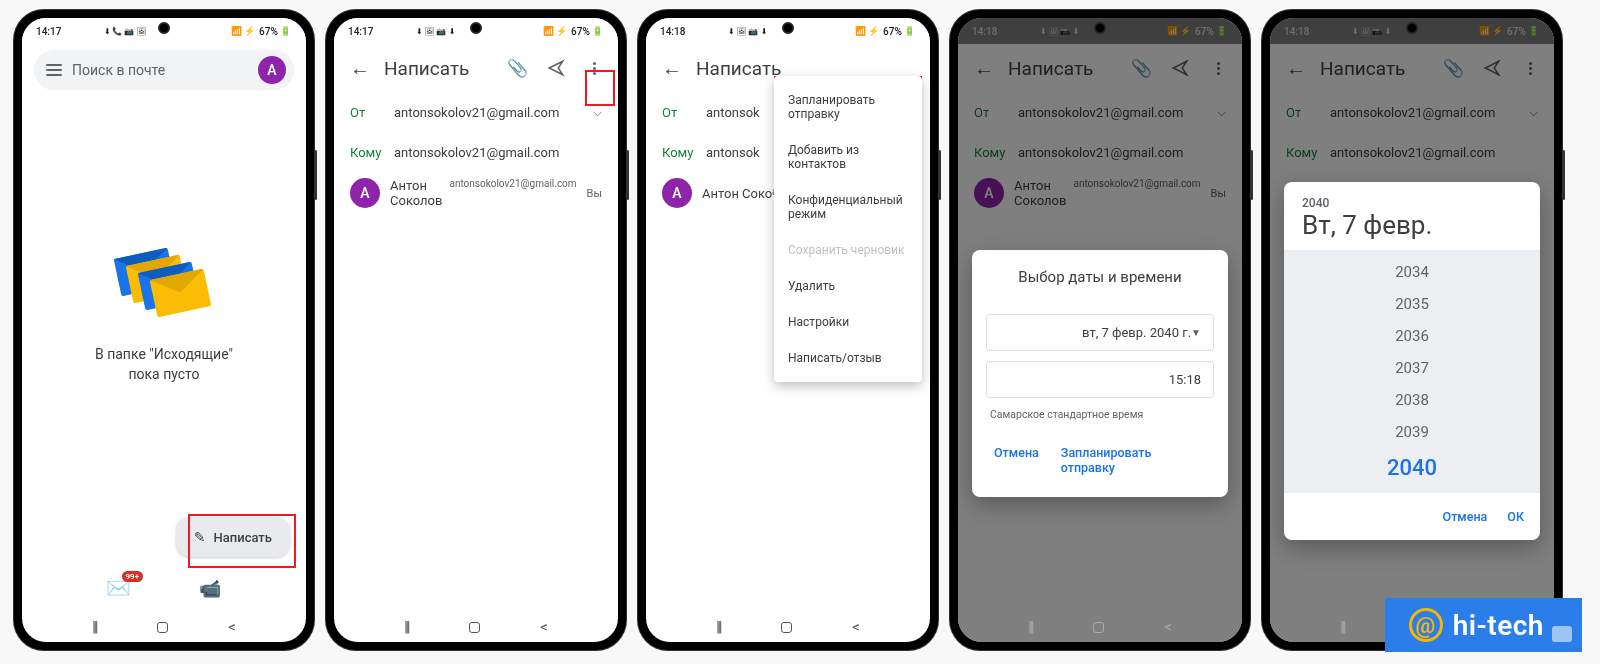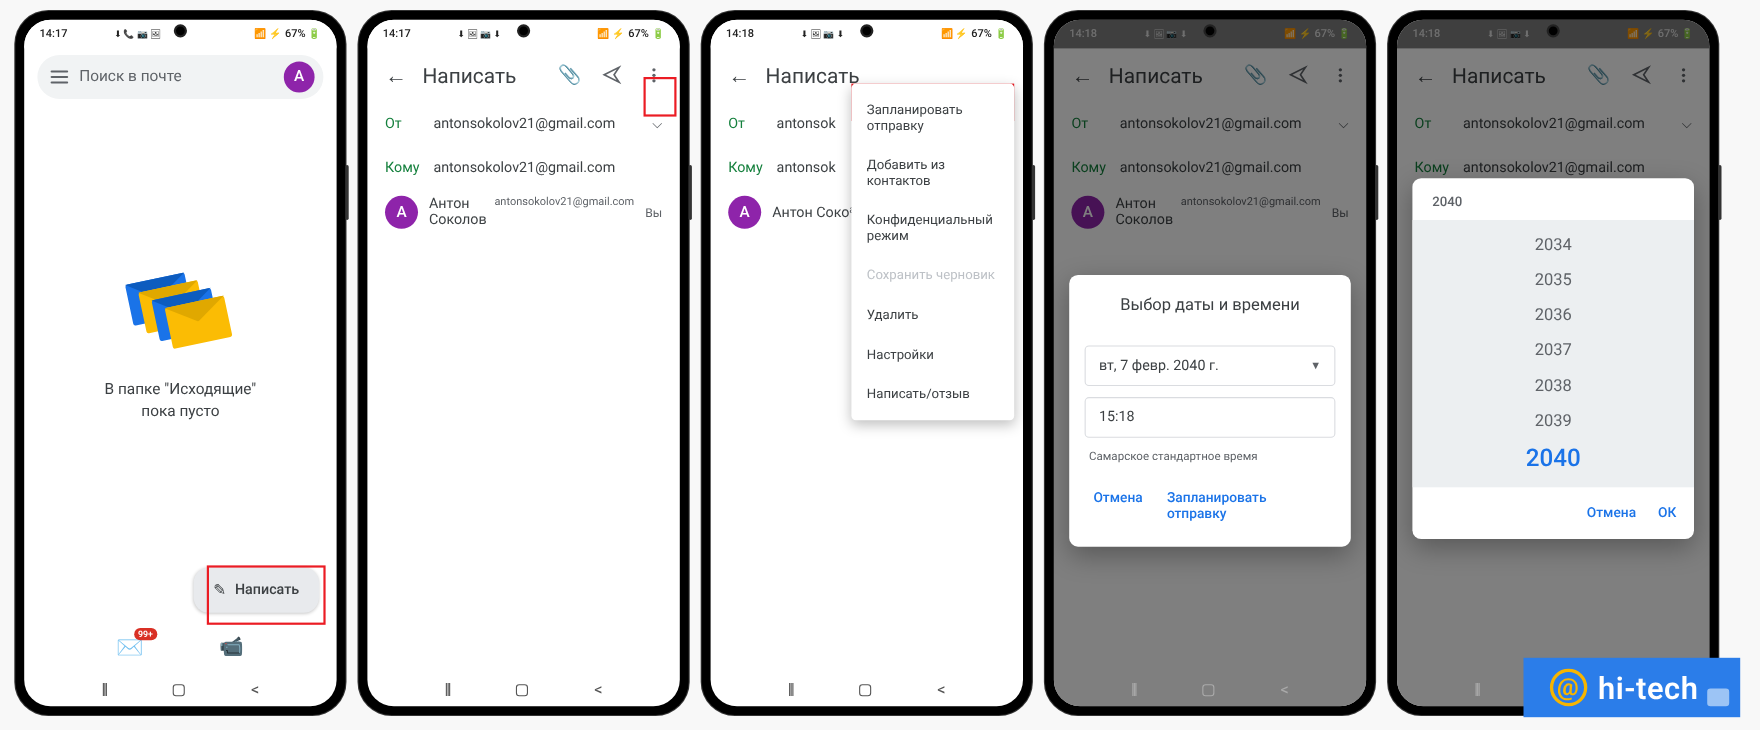--- a/index.html
+++ b/index.html
@@ -201,29 +201,29 @@
     right: 14px;
     background: #fff;
     border-radius: 8px;
     box-shadow: 0 8px 24px rgba(0,0,0,0.3);
     z-index: 30;
   }
   .modal-s4 { top: 232px; padding: 18px 14px 8px; }
   .modal-title { font-size: 15px; color: #3c4043; text-align: center; margin-bottom: 28px; }
   .modal-field {
     border: 1px solid #dadce0; border-radius: 4px; padding: 10px 12px;
-    font-size: 13px; color: #3c4043; margin-bottom: 10px; display:flex; align-items:center; justify-content:space-between;
+    font-size: 13px; color: #3c4043; margin-bottom: 10px; display:flex; align-items:center; justify-content:flex-end;
   }
   .modal-note { font-size: 10.5px; color: #5f6368; margin: 2px 4px 10px; }
   .modal-actions { display: flex; justify-content: flex-end; gap: 10px; padding: 6px 2px; }
   .modal-btn { font-size: 12.5px; color: #1a73e8; font-weight: 500; padding: 8px 6px; }
   .drop-caret { font-size: 10px; color: #5f6368; }
 
   
-  .modal-s5 { top: 144px; padding: 0 0 6px; overflow: hidden; }
+  .modal-s5 { top: 164px; padding: 0 0 6px; overflow: hidden; }
   .year-header { padding: 14px 18px 10px; }
   .year-sup { font-size: 12px; color: #5f6368; font-weight: 500; }
   .year-main { font-size: 26px; color: #3c4043; font-weight: 400; }
   .year-list { background: #eceff1; padding: 6px 0; display: flex; flex-direction: column; align-items: center; }
   .year-item { padding: 7px 0; font-size: 15px; color: #5f6368; width: 100%; text-align: center; }
   .year-item.selected { color: #1a73e8; font-size: 22px; font-weight: 500; }
   .year-actions { display:flex; justify-content:flex-end; gap:8px; padding: 8px 10px 2px; }
 
   
   .red-arrow { position: absolute; color: #eb1c24; font-size: 18px; font-weight: bold; }
@@ -522,20 +522,21 @@
       </div>
       <div class="field-row">
         <div class="field-label">Кому</div>
         <div class="field-value">antonsokolov21@gmail.com</div>
       </div>
     </div>
     <div class="dim-overlay"></div>
     <div class="modal modal-s5">
       <div class="year-header">
         <div class="year-sup">2040</div>
+        <div class="year-main">Вт, 7 февр.</div>
       </div>
       <div class="year-list">
         <div class="year-item">2034</div>
         <div class="year-item">2035</div>
         <div class="year-item">2036</div>
         <div class="year-item">2037</div>
         <div class="year-item">2038</div>
         <div class="year-item">2039</div>
         <div class="year-item selected">2040</div>
       </div>

